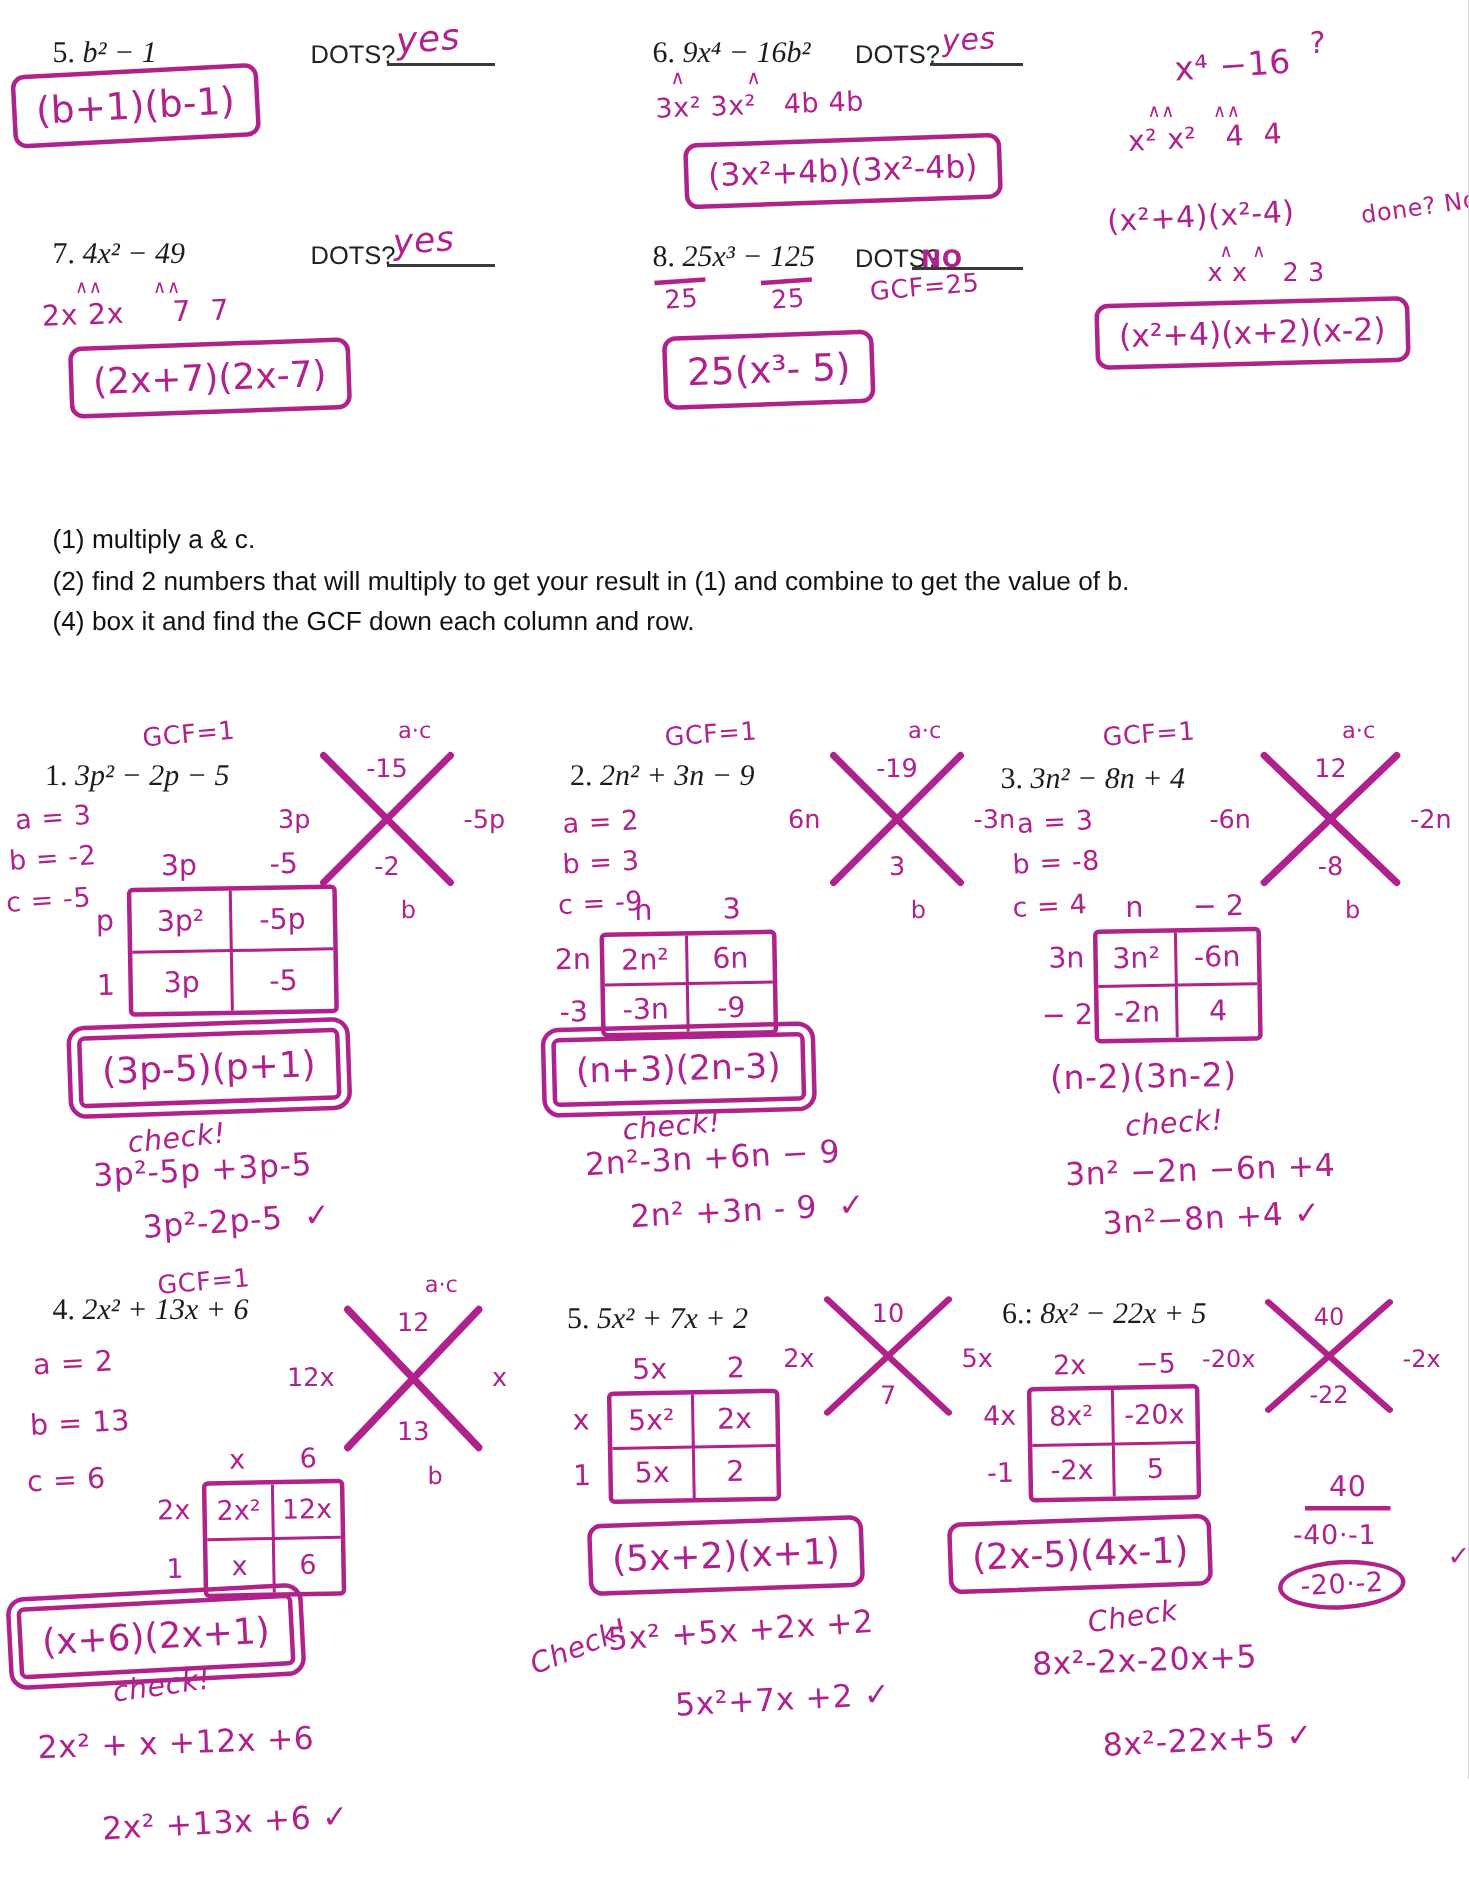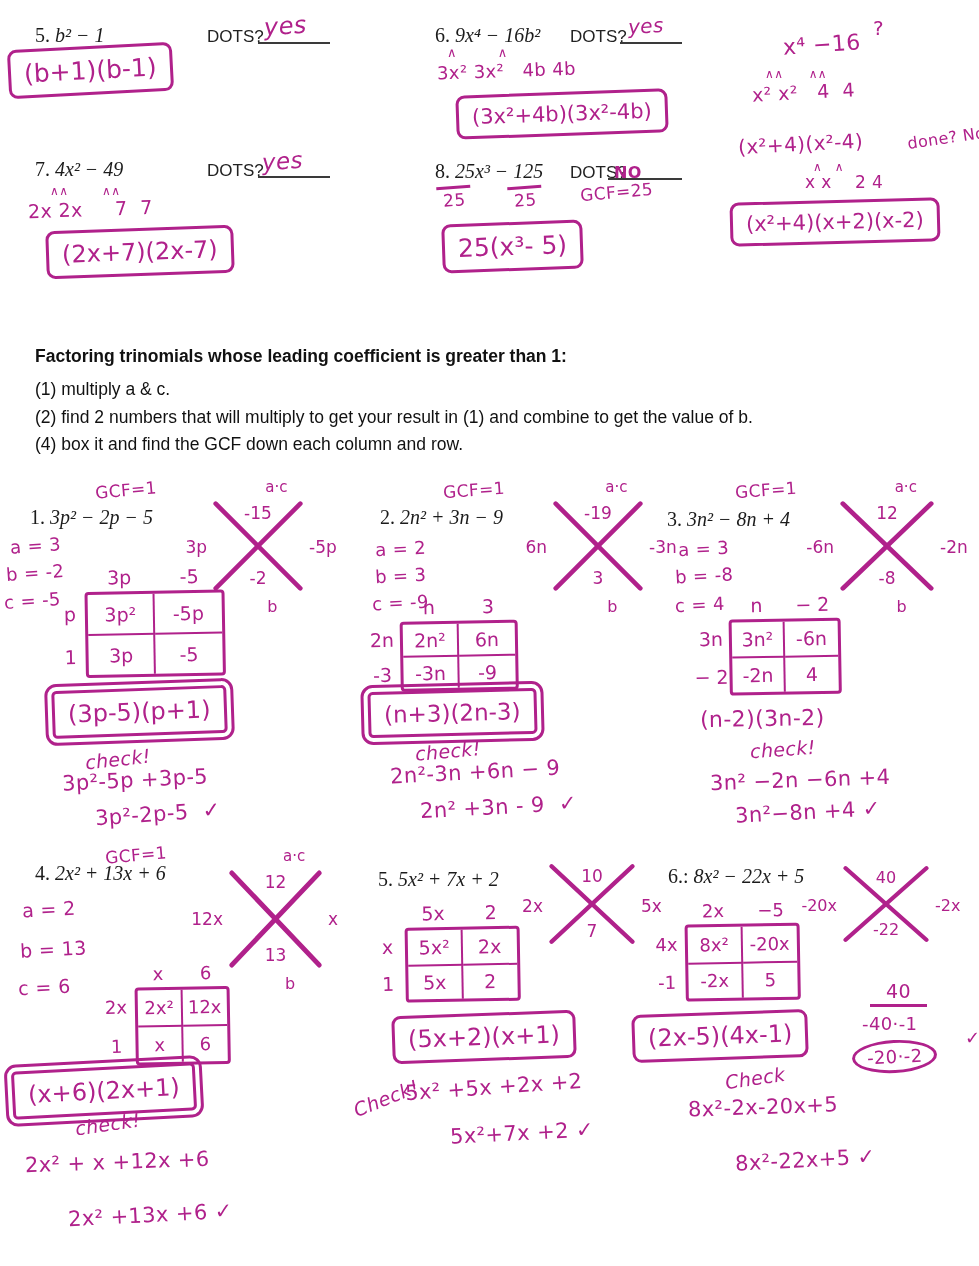--- a/index.html
+++ b/index.html
@@ -97,26 +97,25 @@
   <div class="ansbox" style="left:442px;top:222px;font-size:25px;transform:rotate(-2deg)">25(x³- 5)</div>
 
   <div class="abs" style="left:725px;top:10px;width:254px;height:250px">
     <div class="hw" style="left:58px;top:22px;font-size:22px;transform:rotate(-4deg)">x⁴ −16</div>
     <div class="hw" style="left:148px;top:6px;font-size:20px">?</div>
     <div class="hw" style="left:40px;top:57px;font-size:12px">∧∧      ∧∧</div>
     <div class="hw" style="left:27px;top:71px;font-size:19px;transform:rotate(-3deg)">x² x²   4  4</div>
     <div class="hw" style="left:13px;top:122px;font-size:20px;transform:rotate(-3deg)">(x²+4)(x²-4)</div>
     <div class="hw" style="left:182px;top:118px;font-size:16px;transform:rotate(-8deg)">done? No!</div>
     <div class="hw" style="left:88px;top:150px;font-size:12px">∧   ∧</div>
-    <div class="hw" style="left:80px;top:162px;font-size:17px">x x    2 4</div>
+    <div class="hw" style="left:80px;top:162px;font-size:17px">x x    2 3</div>
     <div class="ansbox" style="left:5px;top:190px;font-size:21px;transform:rotate(-1.5deg)">(x²+4)(x+2)(x-2)</div>
   </div>
 
   <div class="instr">
-    <div class="t">Factoring trinomials whose leading coefficient is greater than 1:</div>
     <div class="s">(1) multiply a &amp; c.</div>
     <div class="s">(2) find 2 numbers that will multiply to get your result in (1) and combine to get the value of b.</div>
     <div class="s">(4) box it and find the GCF down each column and row.</div>
   </div>
 
   <div class="tri" style="left:0;top:478px;width:345px;height:368px">
     <div class="hw" style="left:95px;top:2px;font-size:17px;transform:rotate(-5deg)">GCF=1</div>
     <div class="abs printed" style="left:30px;top:28px">
       <span>1.</span>
       <span class="pexpr">3p² − 2p − 5</span>

